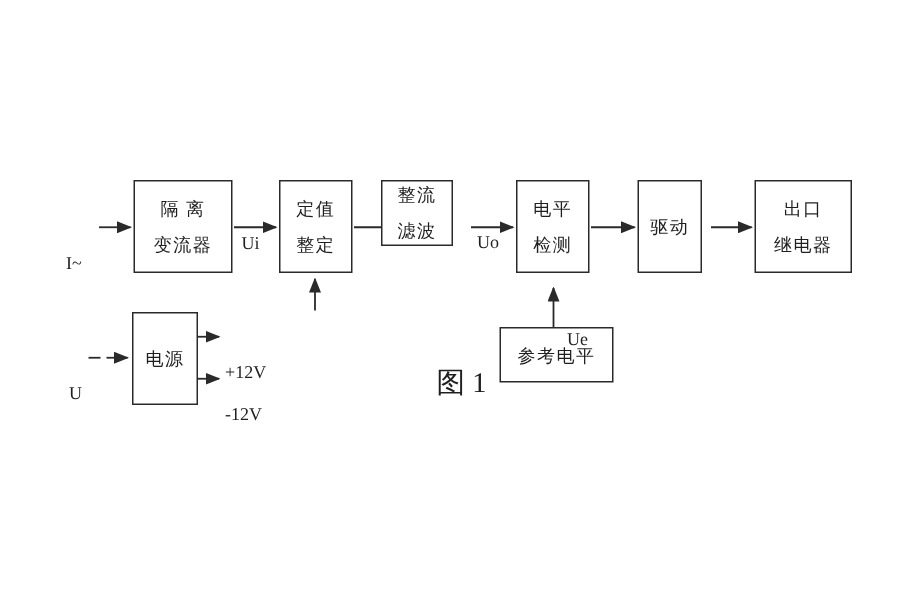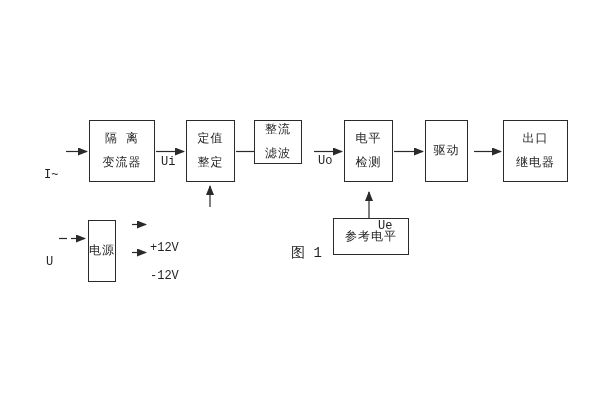--- a/index.html
+++ b/index.html
@@ -1,28 +1,28 @@
 <!DOCTYPE html>
 <html><head>
 <meta charset="utf-8">
 <style>
   html,body{margin:0;padding:0;background:#ffffff;}
   .canvas{
     position:relative;width:600px;height:400px;background:#ffffff;overflow:hidden;
-    font-family:Liberation Mono, monospace;color:#1f1f1f;
+    font-family:Liberation Serif, serif;color:#1f1f1f;
   }
   .wires{position:absolute;left:0;top:0;pointer-events:none;}
   .box{
     position:absolute;box-sizing:border-box;border:1px solid #2a2a2a;background:#ffffff;
     display:flex;flex-direction:column;align-items:center;justify-content:center;
     font-size:12px;line-height:1;gap:12px;letter-spacing:1px;
   }
   .box.single{gap:0;}
   .lbl{position:absolute;font-size:12px;line-height:1;white-space:nowrap;color:#1f1f1f;margin-top:24px;}
-  .caption{position:absolute;font-size:14px;line-height:1;white-space:nowrap;color:#1f1f1f;}
+  .caption{position:absolute;font-size:19px;line-height:1;white-space:nowrap;color:#1f1f1f;}
 </style>
 </head>
 <body>
 
 <div class="canvas">
 
   <svg class="wires" width="600" height="400" viewBox="0 0 600 400" aria-hidden="true">
     <defs>
       <marker id="ah" markerUnits="userSpaceOnUse" markerWidth="10" markerHeight="8" refX="9" refY="4" orient="auto">
         <path d="M0,0 L10,4 L0,8 Z" fill="#2a2a2a"></path>
@@ -72,21 +72,21 @@
 
   <div class="box single" style="left:425px;top:120px;width:43px;height:62px">
     <span>驱动</span>
   </div>
 
   <div class="box" style="left:503px;top:120px;width:65px;height:62px">
     <span>出口</span>
     <span>继电器</span>
   </div>
 
-  <div class="box single" style="left:88px;top:220px;width:28px;height:62px">
+  <div class="box single" style="left:88px;top:208px;width:44px;height:62px">
     <span>电源</span>
   </div>
 
 
   <div class="box single" style="left:333px;top:218px;width:76px;height:37px">
     <span>参考电平</span>
   </div>
 
   <span class="lbl" style="left:44px;top:145px">I~</span>
   <span class="lbl" style="left:46px;top:232px">U</span>

